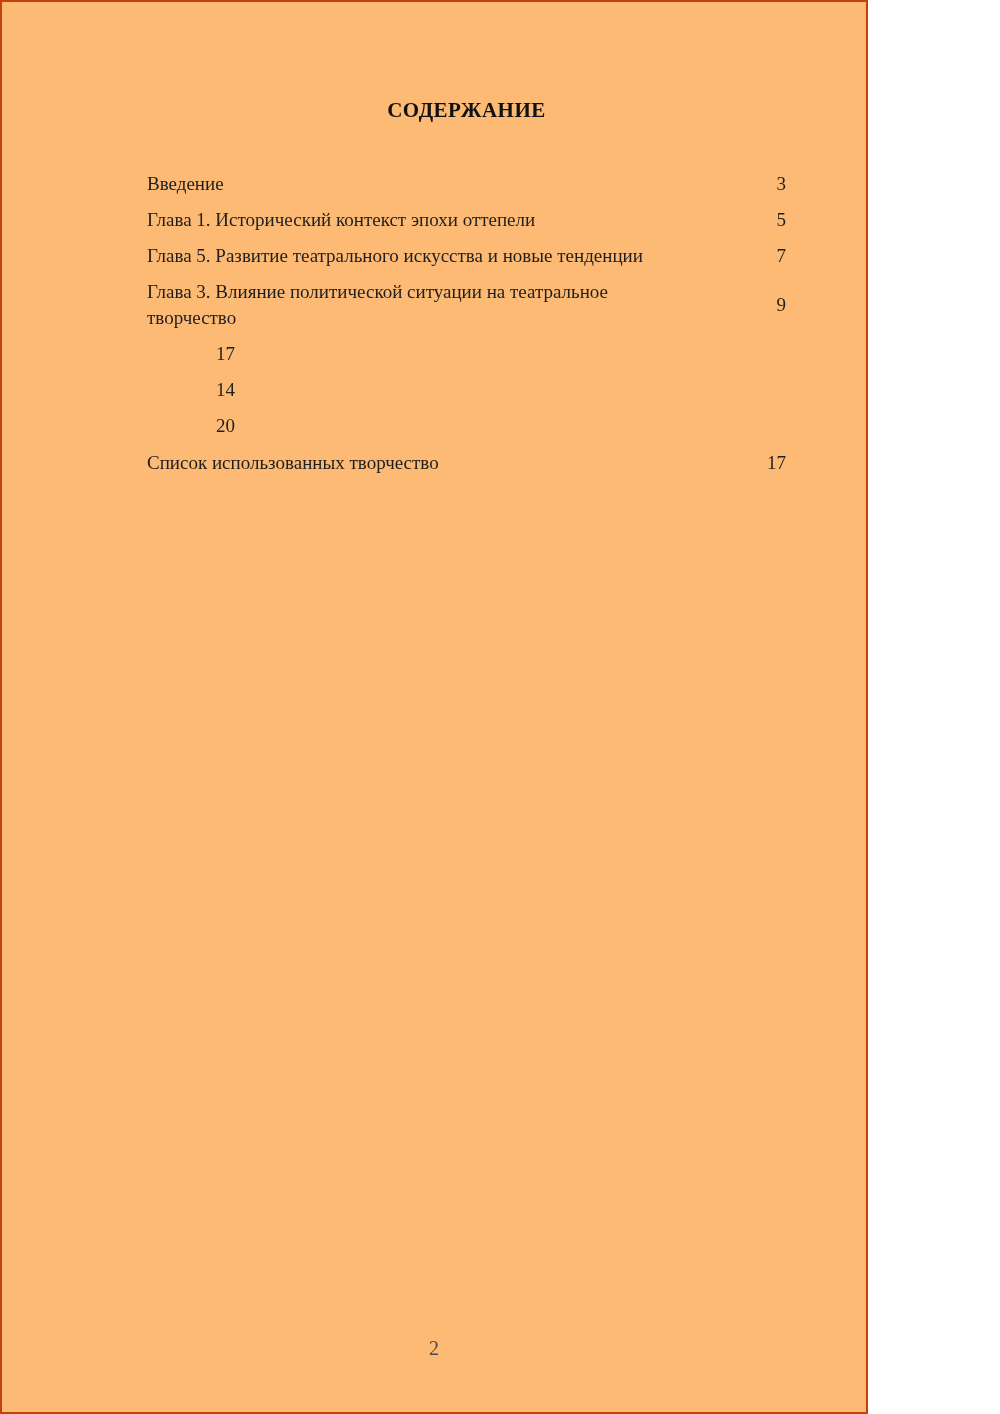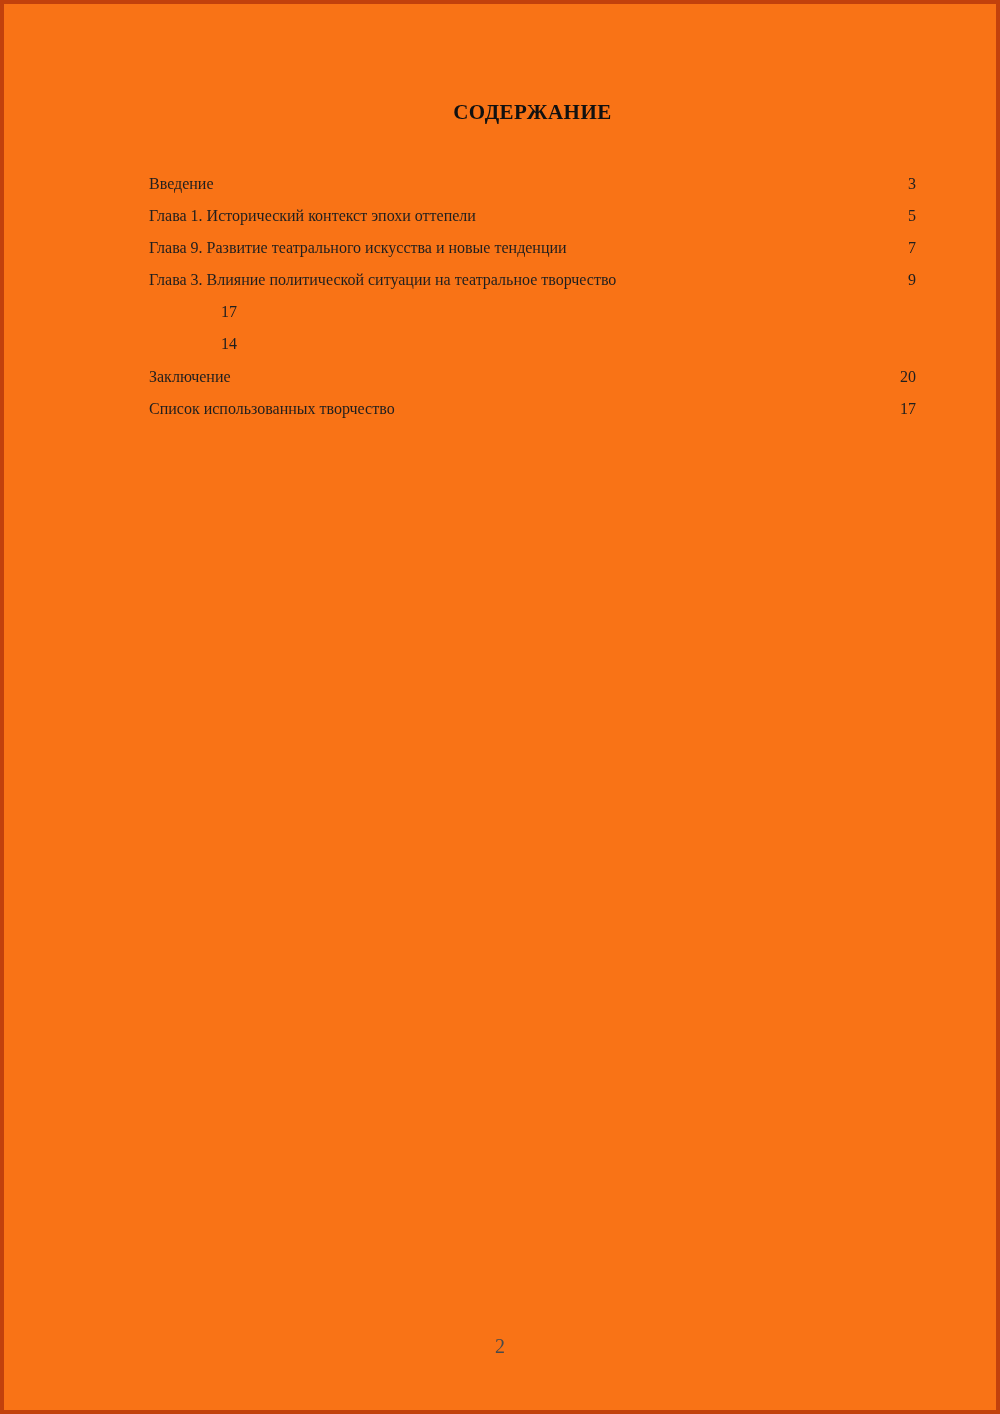--- a/index.html
+++ b/index.html
@@ -2,47 +2,47 @@
 <html><head>
 <meta charset="utf-8">
 <style>
   html, body {
     margin: 0;
     padding: 0;
     background: #ffffff;
   }
   .page {
     position: relative;
-    width: 1000px;
+    width: 868px;
     height: 1414px;
     box-sizing: border-box;
-    background: #f97316;
-    border: 4px solid #c2410c;
+    background: #fdba74;
+    border: 2px solid #c2410c;
     font-family: "Liberation Serif", "DejaVu Serif", serif;
     color: #1a1a1a;
     overflow: hidden;
   }
   .content {
     padding: 96px 80px 0 145px;
   }
   .doc-title {
     margin: 0 0 48px 0;
     text-align: center;
     font-size: 21px;
     font-weight: bold;
     letter-spacing: 0.5px;
     color: #111111;
   }
   .toc {
     display: block;
   }
   .toc-row {
     display: flex;
-    align-items: flex-end;
-    font-size: 16px;
+    align-items: center;
+    font-size: 19px;
     line-height: 1.35;
     margin-bottom: 10.5px;
     color: #1f1f1f;
   }
   .toc-label {
     flex: 1 1 auto;
     padding-right: 12px;
   }
   .toc-page {
     flex: 0 0 88px;
@@ -74,39 +74,38 @@
         <span class="toc-label">Введение</span>
         <span class="toc-page">3</span>
       </div>
 
       <div class="toc-row">
         <span class="toc-label">Глава 1. Исторический контекст эпохи оттепели</span>
         <span class="toc-page">5</span>
       </div>
 
       <div class="toc-row">
-        <span class="toc-label">Глава 9. Развитие театрального искусства и новые тенденции</span>
+        <span class="toc-label">Глава 5. Развитие театрального искусства и новые тенденции</span>
         <span class="toc-page">7</span>
       </div>
 
       <div class="toc-row">
         <span class="toc-label">Глава 3. Влияние политической ситуации на театральное творчество</span>
         <span class="toc-page">9</span>
       </div>
 
       <div class="toc-row">
         <span class="toc-page">17</span>
       </div>
 
       <div class="toc-row">
         <span class="toc-page">14</span>
       </div>
 
       <div class="toc-row">
-        <span class="toc-label">Заключение</span>
         <span class="toc-page">20</span>
       </div>
 
       <div class="toc-row">
         <span class="toc-label">Список использованных творчество</span>
         <span class="toc-page">17</span>
       </div>
 
     </div>
   </div>

